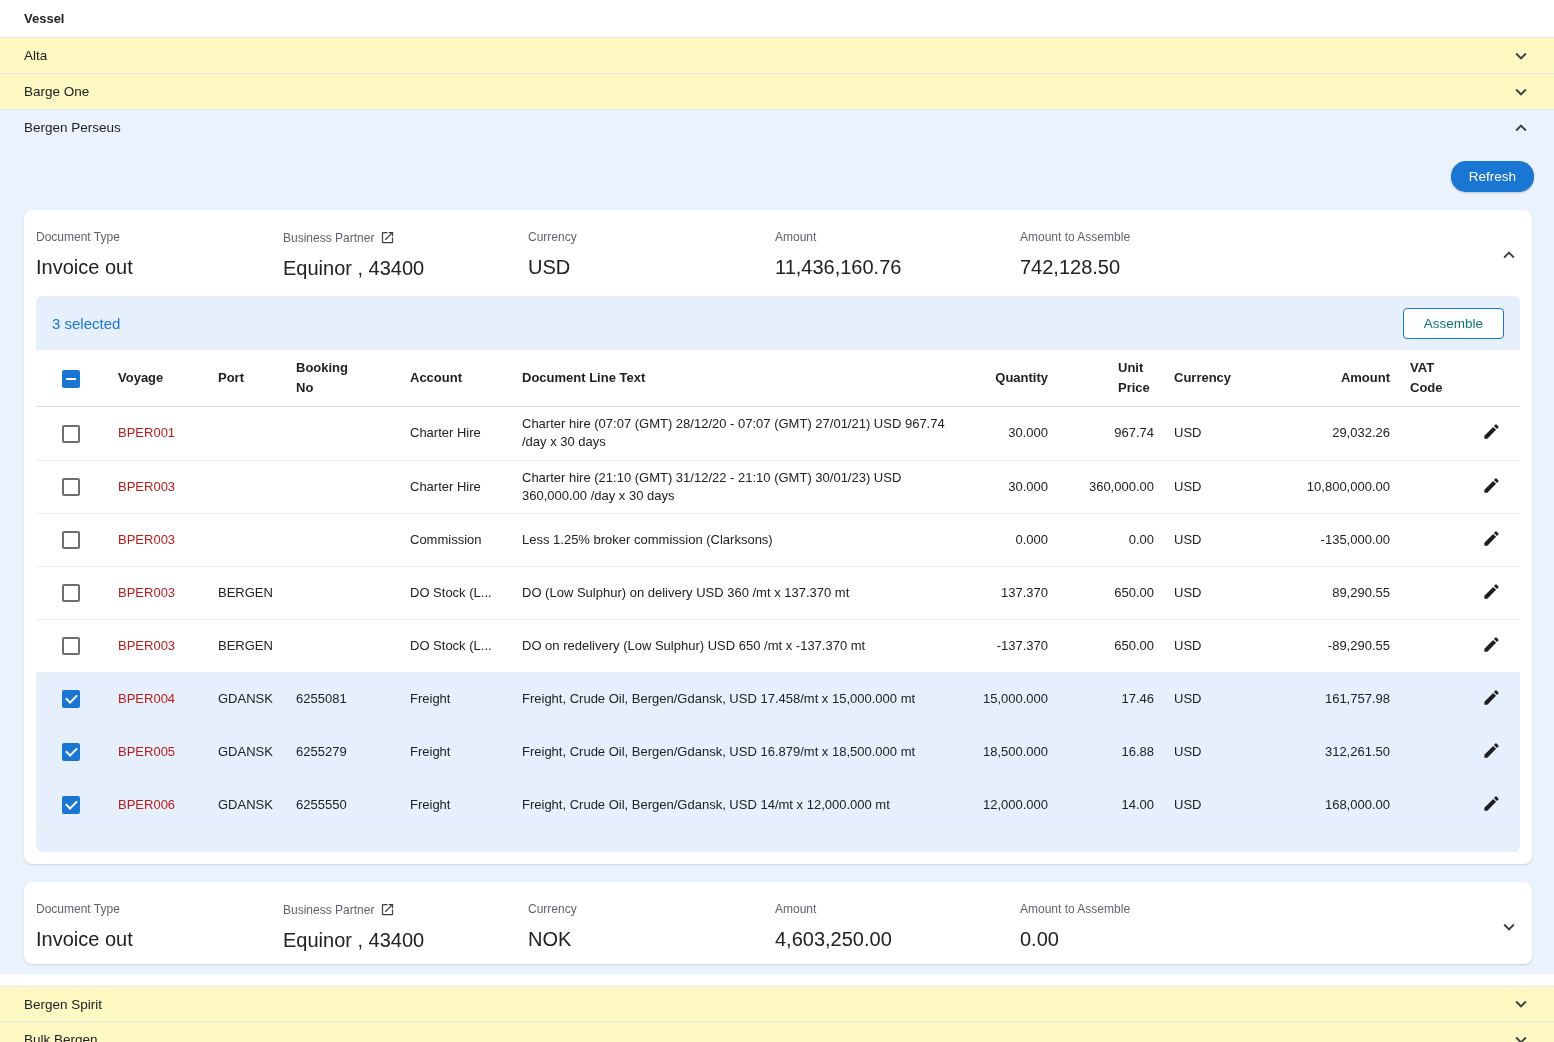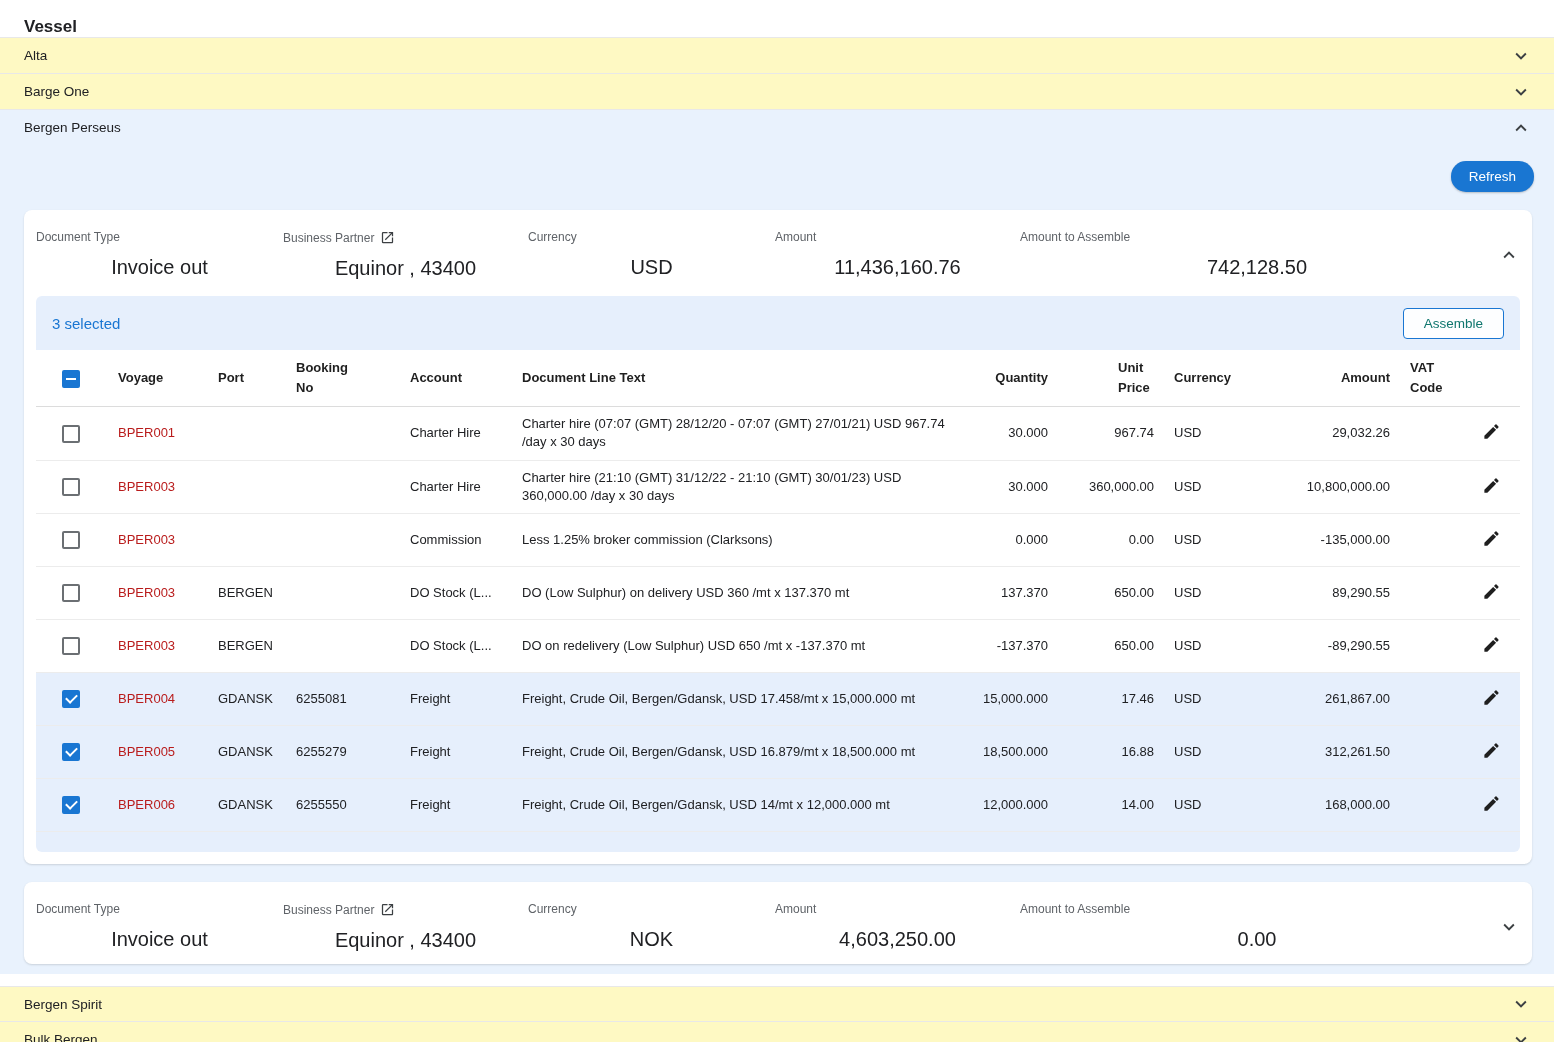--- a/index.html
+++ b/index.html
@@ -6,23 +6,23 @@
   html, body { width: 1554px; }
   body {
     height: 1042px;
     overflow: hidden;
     font-family: "Liberation Sans", sans-serif;
     color: #202124;
     background: #ffffff;
     font-size: 13.5px;
   }
   .vessel-header {
-    display: flex; align-items: flex-end;
+    display: flex; align-items: center;
     height: 38px; padding: 0 24px;
-    font-weight: 700; font-size: 17px;
+    font-weight: 700; font-size: 13px;
     border-bottom: 1px solid #e8e8e8;
     background: #fff;
   }
   .accordion-row {
     display: flex; align-items: center; justify-content: space-between;
     height: 36px; padding: 0 22px 0 24px;
     border-bottom: 1px solid #e8e8e8;
     font-size: 13.5px; background: #fef9c3; cursor: pointer;
   }
   .accordion-row.bt { border-top: 1px solid #e8e8e8; }
@@ -45,21 +45,20 @@
   .doc-card {
     background: #fff; border-radius: 8px;
     margin: 18px 22px 0 24px; padding: 12px;
     box-shadow: 0 1px 2px rgba(60,64,67,.18);
   }
   .doc-fields {
     display: grid;
     grid-template-columns: 247px 245px 247px 245px 1fr 26px;
     align-items: start;
     padding-top: 8px;
-    text-align: center;
   }
   .field-label { font-size: 12px; color: #5f6368; margin-bottom: 12px; display: flex; align-items: center; gap: 6px; }
   .field-value { font-size: 20px; color: #202124; }
   .card-chev { justify-self: end; align-self: center; cursor: pointer; }
   .ext-icon { display: inline-flex; cursor: pointer; }
 
   
   .inner-wrap { background: #e6effc; border-radius: 6px; margin-top: 16px; overflow: hidden; padding-bottom: 20px; }
   .selection-bar {
     display: flex; align-items: center; justify-content: space-between;
@@ -338,21 +337,21 @@
             <tr class="selected">
               <td class="cb-cell"><span class="cb checked"></span></td>
               <td><a class="voyage-link">BPER004</a></td>
               <td>GDANSK</td>
               <td>6255081</td>
               <td class="ellip">Freight</td>
               <td>Freight, Crude Oil, Bergen/Gdansk, USD 17.458/mt x 15,000.000 mt</td>
               <td class="num">15,000.000</td>
               <td class="num">17.46</td>
               <td>USD</td>
-              <td class="num">261,867.00</td>
+              <td class="num">161,757.98</td>
               <td></td>
               <td class="edit-cell">
                 <button class="edit-btn">
                   <span>
                     <svg viewBox="0 0 24 24" width="19" height="19" fill="#1f1f1f">
                       <path d="M3 17.25V21h3.75L17.81 9.94l-3.75-3.75L3 17.25zM20.71 7.04a1 1 0 0 0 0-1.41l-2.34-2.34a1 1 0 0 0-1.41 0l-1.83 1.83 3.75 3.75 1.83-1.83z"></path>
                     </svg>
                   </span>
                 </button>
               </td>

